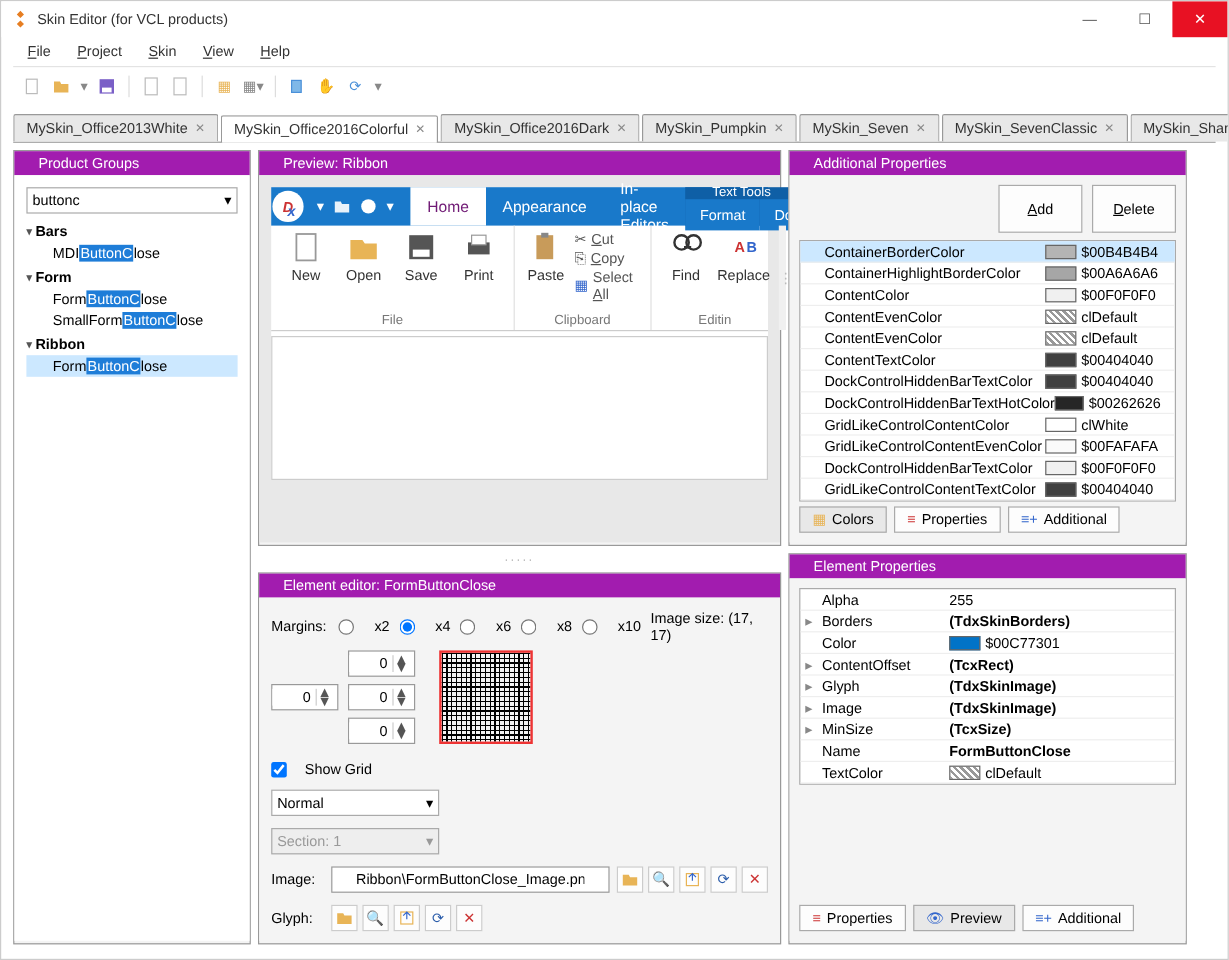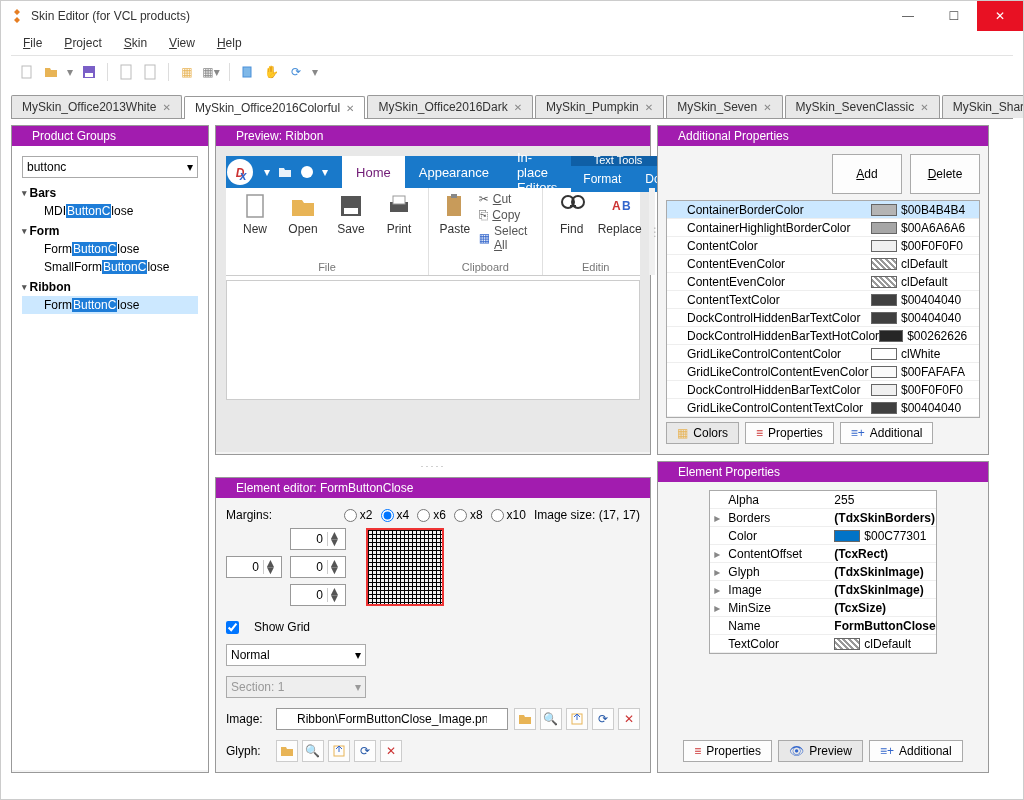--- a/index.html
+++ b/index.html
@@ -52,21 +52,21 @@
 .rib-btn { display:flex; flex-direction:column; align-items:center; width:42px; font-size:11px; color:#333; gap:2px;}
 .rib-grp-lbl { text-align:center; font-size:11px; color:#777; padding-top:2px;}
 .rib-small { display:flex; flex-direction:column; gap:2px; font-size:11px; color:#555;}
 .rib-small div { display:flex; align-items:center; gap:4px;}
 .canvas-area { background:#fff; height:120px; margin-top:4px; border:1px solid #ccc;}
 .dots { text-align:center; color:#999; letter-spacing:2px; font-size:9px; }
 .editor-panel { flex:1; }
 .ed-body { padding:10px; background:#f4f4f4; height:calc(100% - 22px); display:flex; flex-direction:column; gap:6px;}
 .margins-row { display:flex; align-items:center; gap:10px;}
 .radio-row { display:flex; gap:8px; font-size:12px; align-items:center;}
-.radio-row label{ display:flex; align-items:center; gap:3px;}
+.radio-row label{ display:flex; align-items:center; gap:17px;}
 .spin { display:flex; border:1px solid #999; background:#fff; width:56px; height:22px; align-items:center;}
 .spin input { border:none; width:36px; text-align:right; padding-right:4px; outline:none;}
 .spin .ar { width:14px; display:flex; flex-direction:column; font-size:7px; color:#555; line-height:7px; align-items:center; border-left:1px solid #ccc;}
 .grid-prev { width:78px; height:78px; border:2px solid #e33; background: repeating-linear-gradient(#000 0 1px, transparent 1px 4px), repeating-linear-gradient(90deg,#000 0 1px, transparent 1px 4px); grid-column:2; grid-row:1/4; margin:0 6px;}
 .chk { display:flex; align-items:center; gap:15px; margin-top:6px;}
 .sel-row { margin-top:4px;}
 .sel-row .combo{ width:140px;}
 .path-row { display:flex; align-items:center; gap:6px; margin-top:4px;}
 .path-row label{ width:44px;}
 .path-row input{ flex:1; border:1px solid #999; height:22px; padding:2px 20px;}
@@ -79,21 +79,21 @@
 .ap-grid { background:#fff; border:1px solid #aaa; }
 .ap-row { display:flex; align-items:center; height:18px; border-bottom:1px solid #eee; font-size:11px;}
 .ap-row.sel { background:#cce8ff;}
 .ap-row .k { flex:1; padding-left:20px;}
 .ap-row .sw { width:26px; height:12px; border:1px solid #666; margin-right:4px;}
 .ap-row .v { width:78px;}
 .tabs-btm { display:flex; gap:6px; margin-top:4px;}
 .tabs-btm .t { border:1px solid #aaa; padding:3px 10px; background:#fdfdfd; display:flex; align-items:center; gap:5px; font-size:12px;}
 .tabs-btm .t.active { background:#e8e8e8;}
 .ep-panel { flex:1;}
-.ep-body { padding:8px; background:#f4f4f4; height:calc(100% - 22px); display:flex; flex-direction:column;align-items:center;}
+.ep-body { padding:8px; background:#f4f4f4; height:calc(100% - 22px); display:flex; flex-direction:column;}
 .ep-grid { background:#fff; border:1px solid #aaa; flex:0 0 auto;}
 .ep-row { display:flex; align-items:center; height:18px; border-bottom:1px solid #eee; font-size:11px;}
 .ep-row .exp { width:14px; text-align:center; color:#888;}
 .ep-row .k { width:110px; padding-left:4px;}
 .ep-row .v { flex:1; }
 .ep-row .v.bold { font-weight:bold;}
 .color-sw { display:inline-block; width:26px; height:12px; border:1px solid #666; vertical-align:middle; margin-right:4px;}
 .hatch { background: repeating-linear-gradient(45deg,#999 0 2px,#fff 2px 4px);}
 svg{display:block;}
 </style>

